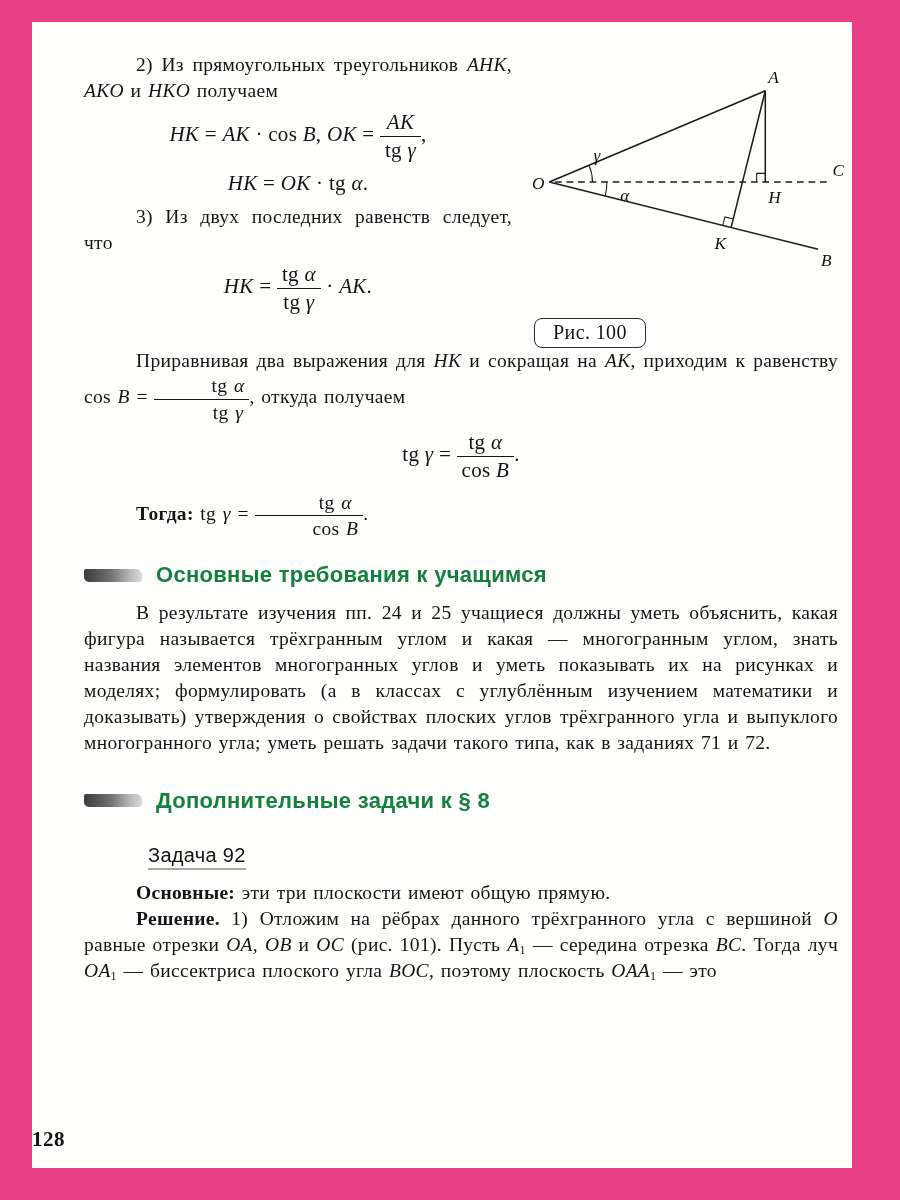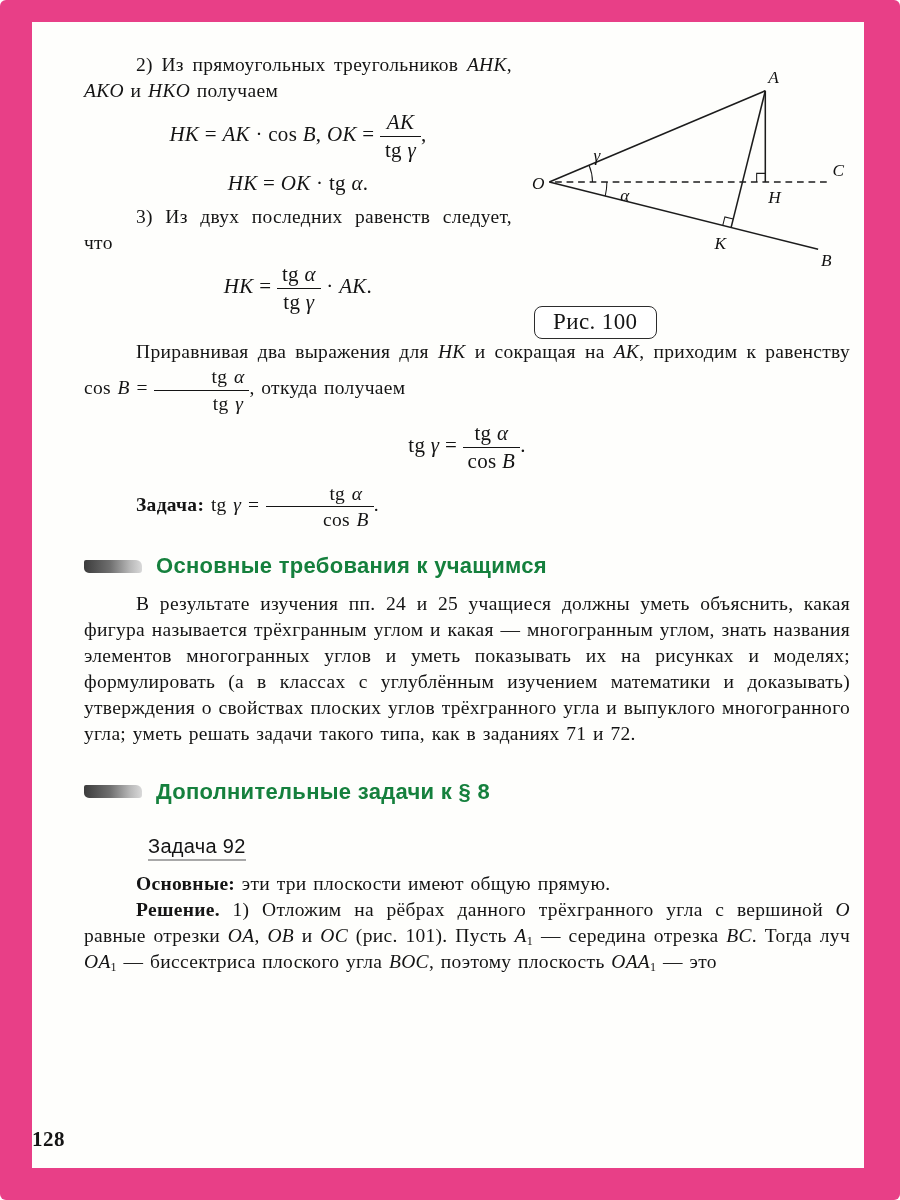--- a/index.html
+++ b/index.html
@@ -1,19 +1,19 @@
 <!DOCTYPE html>
 <html lang="ru"><head>
 <meta charset="utf-8">
 <style>
   * { margin:0; padding:0; box-sizing:border-box; }
   html,body { width:900px; height:1200px; }
   body { font-family:"Liberation Serif", serif; color:#141414; background:#fff; }
 
-  .frame { width:900px; height:1200px; background:#e83f87; padding:22px 36px 32px 32px;border-radius:6px; }
+  .frame { width:900px; height:1200px; background:#e83f87; padding:22px 48px 32px 32px; }
   .page  { width:100%; height:100%; background:#fefefc; padding:30px 14px 14px 52px; position:relative; overflow:hidden; }
 
   .top { display:flex; }
   .col-text { width:428px; flex:0 0 auto; }
   .col-fig  { flex:1 1 auto; padding:10px 0 0 18px; }
 
   .par { font-size:19.5px; line-height:1.33; text-align:justify; letter-spacing:.3px; word-spacing:1.5px; }
   .indent { text-indent:52px; }
 
   .tk-text, .tk-fn, .tk-op { font-style:normal; }
@@ -30,21 +30,21 @@
   .section-head.mt-lg { margin-top:32px; }
   .bar { width:58px; height:13px; flex:0 0 auto; border-radius:2px 6px 3px 5px;
          background:linear-gradient(90deg,#3c3c3c 0%,#6f6f6f 45%,#b9b9b9 80%,#d9d9d9 100%); }
   h2 { font-family:"Liberation Sans", sans-serif; font-size:22px; font-weight:bold; letter-spacing:.3px; color:#15803d; }
 
   .task { font-family:"Liberation Sans", sans-serif; font-size:20px; font-weight:normal;
           display:inline-block; border-bottom:2.5px solid #a8a8a8; padding-bottom:1px;
           margin:14px 0 10px 64px; letter-spacing:.3px; }
 
   .fig-caption { display:inline-block; border:1.7px solid #2c2c2c; border-radius:8px;
-                 padding:2px 18px 3px; font-size:23px; margin-left:4px;
+                 padding:2px 18px 3px; font-size:20px; margin-top:12px; margin-left:4px;
                  letter-spacing:.4px; background:#fff; }
 
   .page-number { position:absolute; bottom:16px; left:0; right:0; 
                  font-weight:bold; font-size:21px; letter-spacing:.5px; }
 
   .ln   { stroke:#1c1c1c; stroke-width:1.6; fill:none; }
   .thin { stroke-width:1.1; }
   .dash { stroke-dasharray:7 5; }
   svg text { font-family:"Liberation Serif", serif; font-size:18px; font-style:italic; fill:#111; }
 
@@ -89,21 +89,21 @@
           <text x="303" y="213">B</text>
           <text x="66" y="103">γ</text>
           <text x="94" y="145">α</text>
         </svg>
         <div class="fig-caption">Рис. 100</div>
       </div>
     </div>
 
     <p class="par indent"><span class="tk-text">Приравнивая два выражения для </span><span class="tk-var">HK</span><span class="tk-text"> и сокращая на </span><span class="tk-var">AK</span><span class="tk-text">, приходим к равенству </span><span class="tk-fn">cos </span><span class="tk-var">B</span><span class="tk-op"> = </span><span class="frac"><span class="num"><span class="tk-fn">tg </span><span class="tk-var">α</span></span><span class="den"><span class="tk-fn">tg </span><span class="tk-var">γ</span></span></span><span class="tk-text">, откуда получаем</span></p>
     <div class="formula"><span class="tk-fn">tg </span><span class="tk-var">γ</span><span class="tk-op"> = </span><span class="frac"><span class="num"><span class="tk-fn">tg </span><span class="tk-var">α</span></span><span class="den"><span class="tk-fn">cos </span><span class="tk-var">B</span></span></span><span class="tk-op">.</span></div>
-    <p class="par indent"><span class="tk-b">Задача: </span><span class="tk-fn">tg </span><span class="tk-var">γ</span><span class="tk-op"> = </span><span class="frac"><span class="num"><span class="tk-fn">tg </span><span class="tk-var">α</span></span><span class="den"><span class="tk-fn">cos </span><span class="tk-var">B</span></span></span><span class="tk-op">.</span></p>
+    <p class="par indent"><span class="tk-b">Тогда: </span><span class="tk-fn">tg </span><span class="tk-var">γ</span><span class="tk-op"> = </span><span class="frac"><span class="num"><span class="tk-fn">tg </span><span class="tk-var">α</span></span><span class="den"><span class="tk-fn">cos </span><span class="tk-var">B</span></span></span><span class="tk-op">.</span></p>
 
     <div class="section-head">
       <span class="bar"></span>
       <h2>Основные требования к учащимся</h2>
     </div>
     <p class="par indent"><span class="tk-text">В результате изучения пп. 24 и 25 учащиеся должны уметь объяснить, какая фигура называется трёхгранным углом и какая — многогранным углом, знать названия элементов многогранных углов и уметь показывать их на рисунках и моделях; формулировать (а в классах с углублённым изучением математики и доказывать) утверждения о свойствах плоских углов трёхгранного угла и выпуклого многогранного угла; уметь решать задачи такого типа, как в заданиях 71 и 72.</span></p>
 
     <div class="section-head mt-lg">
       <span class="bar"></span>
       <h2>Дополнительные задачи к § 8</h2>

